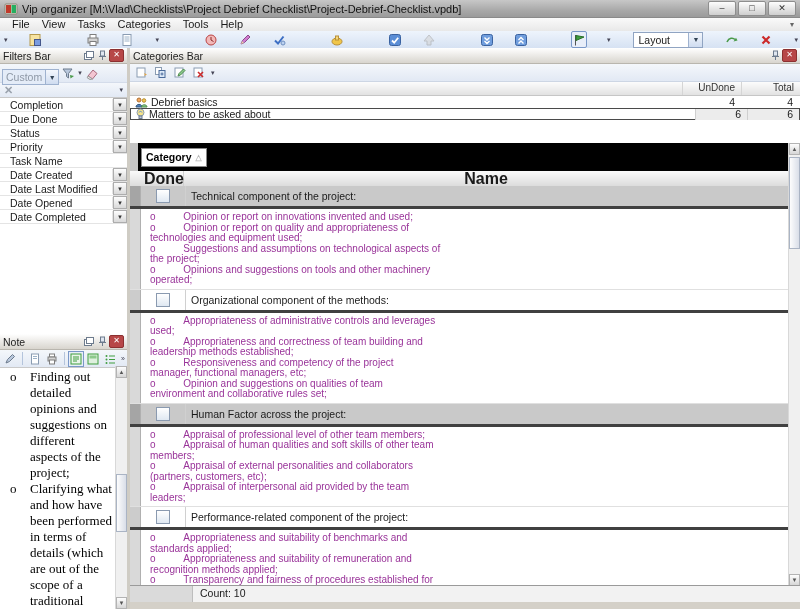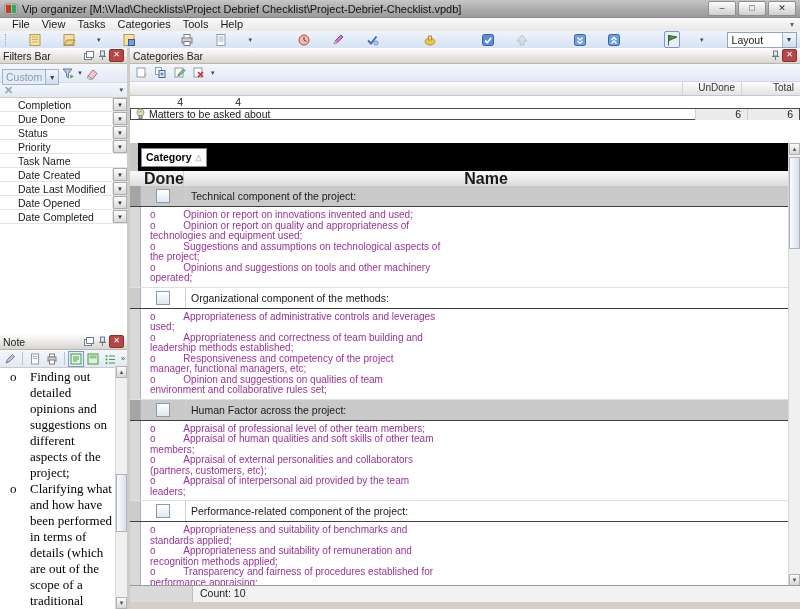--- a/index.html
+++ b/index.html
@@ -19,21 +19,21 @@
 
   
   .menubar{position:absolute;left:0;top:18px;right:0;height:13px;background:linear-gradient(#fafafa,#e8e8e8);
     border-bottom:1px solid #cfcfcf;display:flex;align-items:center;padding-left:6px;}
   .menu-item{padding:0 6px;font-size:11px;line-height:13px;}
   .menubar-chevron{margin-left:auto;padding-right:6px;font-size:8px;color:#666;}
 
   
   .toolbar{position:absolute;left:0;top:31px;right:0;height:17px;
     background:linear-gradient(#eef4fc,#d6e2f3);border-bottom:1px solid #b7c6dd;
-    display:flex;align-items:center;padding-left:4px;gap:18px;}
+    display:flex;align-items:center;padding-left:4px;gap:18px;justify-content:flex-end;}
   .grip{width:3px;height:12px;border-left:1px dotted #8fa7c8;margin:0 3px 0 1px;}
   .ti{width:17px;height:15px;display:flex;align-items:center;justify-content:center;border:1px solid transparent;border-radius:2px;}
   .ti.pressed{border:1px solid #7a98c8;background:#e8eef9;}
   .ti.disabled{opacity:.55;}
   .tsep{width:1px;height:13px;background:#b4c4dc;margin:0 3px;}
   .dd{font-size:7px;color:#445;padding:0 2px;}
   .combo{display:flex;align-items:center;height:14px;background:#fff;border:1px solid #90a4c2;margin:0 3px;}
   .combo .cval{padding:0 4px;font-size:10.5px;min-width:46px;}
   .combo .cbtn{width:13px;height:100%;background:linear-gradient(#f4f7fc,#cfdcf0);border-left:1px solid #9fb2cf;
     font-size:7px;color:#345;display:flex;align-items:center;justify-content:center;}
@@ -52,21 +52,21 @@
   
   .filters{position:absolute;left:0;top:0;width:127px;height:360px;background:#fff;border-bottom:3px solid #cfccc4;box-sizing:border-box;}
   .ftb1{height:18px;display:flex;align-items:center;background:linear-gradient(#f4f7fb,#e2e9f4);border-bottom:1px solid #d4dcea;padding-left:2px;}
   .ftb2{height:14px;display:flex;align-items:center;background:linear-gradient(#f4f7fb,#e2e9f4);border-bottom:1px solid #c9c9c9;padding-left:4px;}
   .fcombo{display:flex;height:14px;border:1px solid #9fb2cf;background:#e4ecf8;align-items:center;margin-top:8px;}
   .fcombo .cval{color:#8e98a6;font-size:10.5px;padding:0 3px;min-width:36px;}
   .fcombo .cbtn{width:12px;height:100%;background:linear-gradient(#f4f7fc,#cfdcf0);border-left:1px solid #9fb2cf;font-size:7px;color:#345;display:flex;align-items:center;justify-content:center;}
   .fx{color:#9aa2ad;font-size:11px;font-weight:bold;}
   .ftb2 .dd{margin-left:auto;margin-right:2px;}
   .frow{height:13px;display:flex;align-items:center;border-bottom:1px solid #e4e4e4;font-size:10.5px;}
-  .frow .flabel{flex:1;padding-left:18px;white-space:nowrap;overflow:hidden;}
+  .frow .flabel{flex:1;padding-left:10px;white-space:nowrap;overflow:hidden;}
   .frow .fval{width:14px;height:11px;border-left:1px solid #e4e4e4;display:flex;align-items:center;justify-content:center;}
   .fdrop{width:13px;height:11px;background:linear-gradient(#fdfdfd,#d9d9d9);border:1px solid #adadad;
     font-size:6px;color:#333;display:flex;align-items:center;justify-content:center;}
 
   
   .note{position:absolute;left:0;top:286px;width:127px;bottom:0;background:#fff;}
   .ntb{height:17px;display:flex;align-items:center;background:linear-gradient(#f4f7fb,#e2e9f4);border-bottom:1px solid #c9c9c9;padding-left:2px;gap:1px;}
   .nti{width:15px;height:14px;display:flex;align-items:center;justify-content:center;border:1px solid transparent;}
   .nti.pressed{border:1px solid #7a98c8;background:#e8eef9;}
   .note-body{position:absolute;left:0;top:32px;right:12px;bottom:0;overflow:hidden;
@@ -97,21 +97,21 @@
   .grid{position:absolute;left:0;top:95px;right:0;bottom:0;background:#c6c6c6;overflow:hidden;}
   .groupband{position:absolute;left:0;top:0;right:12px;height:28px;background:#000;display:flex;align-items:center;padding-left:3px;margin-left:8px;}
   .groupbox{background:#fff;border:1px solid #888;height:17px;display:flex;align-items:center;padding:0 4px;gap:4px;
     font-size:10.5px;font-weight:bold;color:#000;}
   .sortglyph{font-size:8px;color:#b9b9b9;}
   .colheader{position:absolute;left:0;top:28px;right:12px;height:15px;display:flex;
     background:linear-gradient(#fafafa,#dcdcdc);border-bottom:1px solid #a8a8a8;font-weight:bold;font-size:16px;}
   .colheader .hdone{width:54px;padding-left:14px;line-height:15px;border-right:1px solid #cfcfcf;box-sizing:border-box;}
   .colheader .hname{flex:1;text-align:center;line-height:15px;}
   .rows{position:absolute;left:0;top:43px;right:12px;bottom:23px;overflow:hidden;background:#c6c6c6;}
-  .trow{display:flex;height:20px;background:#fff;border-bottom:1px solid #404040;}
+  .trow{display:flex;height:20px;background:#fff;border-bottom:3px solid #404040;}
   .trow.shaded{background:var(--group_row_gray,#c9c9c9);}
   .indent{width:10px;background:#cccccc;border-right:1px solid #b0b0b0;}
   .trow.shaded .indent{background:#a5a5a5;}
   .donecell{width:44px;display:flex;align-items:center;justify-content:center;border-right:1px solid #d0d0d0;}
   .cb{width:12px;height:12px;border:1px solid #8a9ab0;background:linear-gradient(#ffffff,#dfe8f2);}
   .namecell{flex:1;display:flex;align-items:center;padding-left:5px;font-size:10.5px;}
   .drow{display:flex;background:#fff;border-bottom:1px solid #e0e0e0;}
   .drow .indent{background:#d9d9d9;}
   .dtext{flex:1;white-space:pre-wrap;tab-size:12;font-size:10px;line-height:10.5px;
     color:var(--accent_purple,#993399);padding:3px 4px 3px 9px;}
@@ -497,20 +497,31 @@
             </svg>
           </span>
         <span class="dd">▾</span>
       </div>
       <div class="cheader">
         <span class="hname"></span>
         <span class="chcell">UnDone</span>
         <span class="chcell">Total</span>
       </div>
       <div class="crow">
+        <span class="cname">
+          <span>
+              <svg width="13" height="11" viewBox="0 0 13 11">
+                <circle cx="4" cy="3" r="2" fill="#f4a860" stroke="#b07030"></circle>
+                <path d="M1 10 C1 6.5, 7 6.5, 7 10 Z" fill="#4f81bd" stroke="#33567e"></path>
+                <circle cx="9" cy="3.5" r="1.8" fill="#f0c64a" stroke="#b8903a"></circle>
+                <path d="M6.5 10 C6.5 7, 12 7, 12 10 Z" fill="#8cc98c" stroke="#4a8a4a"></path>
+              </svg>
+            </span>
+          <span>Debrief basics</span>
+        </span>
         <span class="ccell">4</span>
         <span class="ccell">4</span>
       </div>
       <div class="crow selected">
         <span class="cname">
           <span>
               <svg width="11" height="12" viewBox="0 0 11 12">
                 <circle cx="5.5" cy="4.5" r="3.5" fill="#f6e38a" stroke="#8a9cb2"></circle>
                 <rect x="4" y="8" width="3" height="2.5" fill="#b9c8dd" stroke="#6d7b8d"></rect>
                 <path d="M4 4.5 C4.5 3, 6.5 3, 7 4.5" stroke="#5b8ed6" fill="none"></path>

